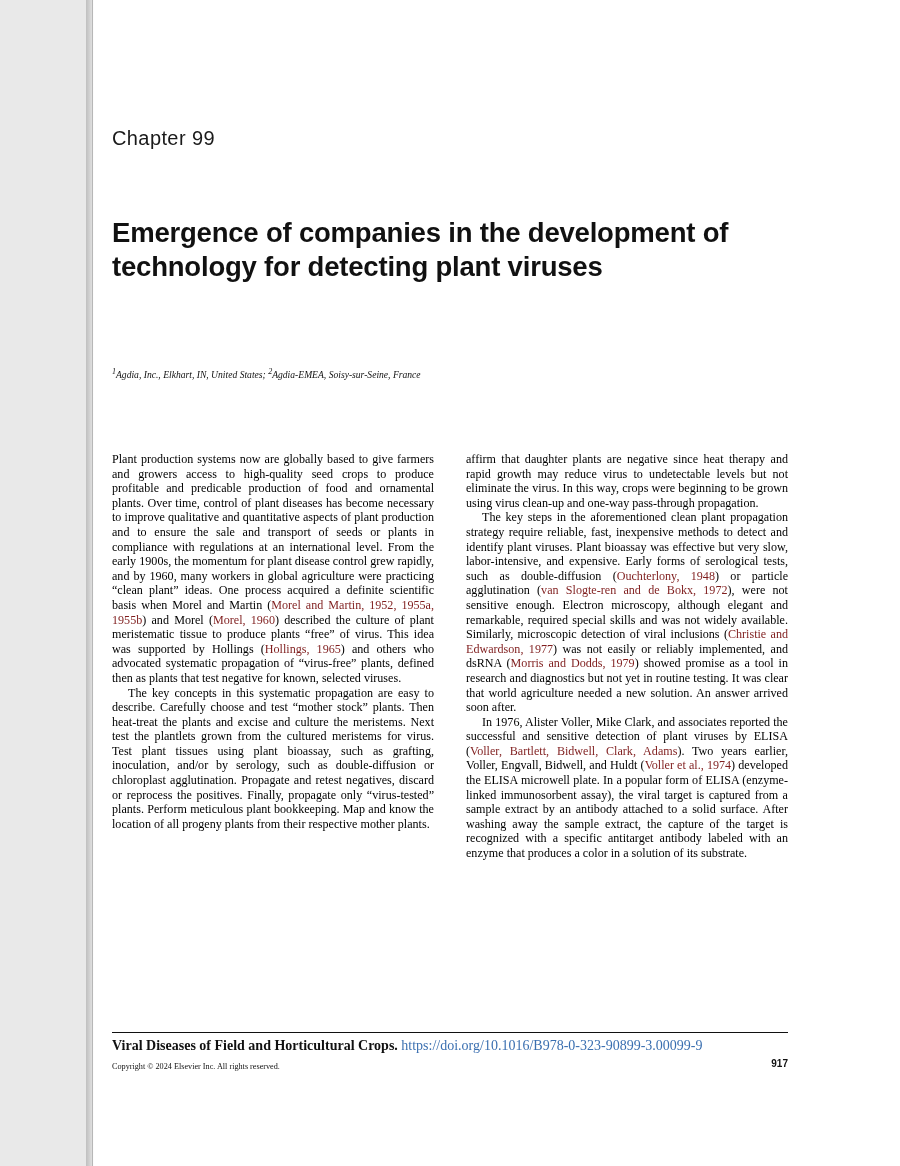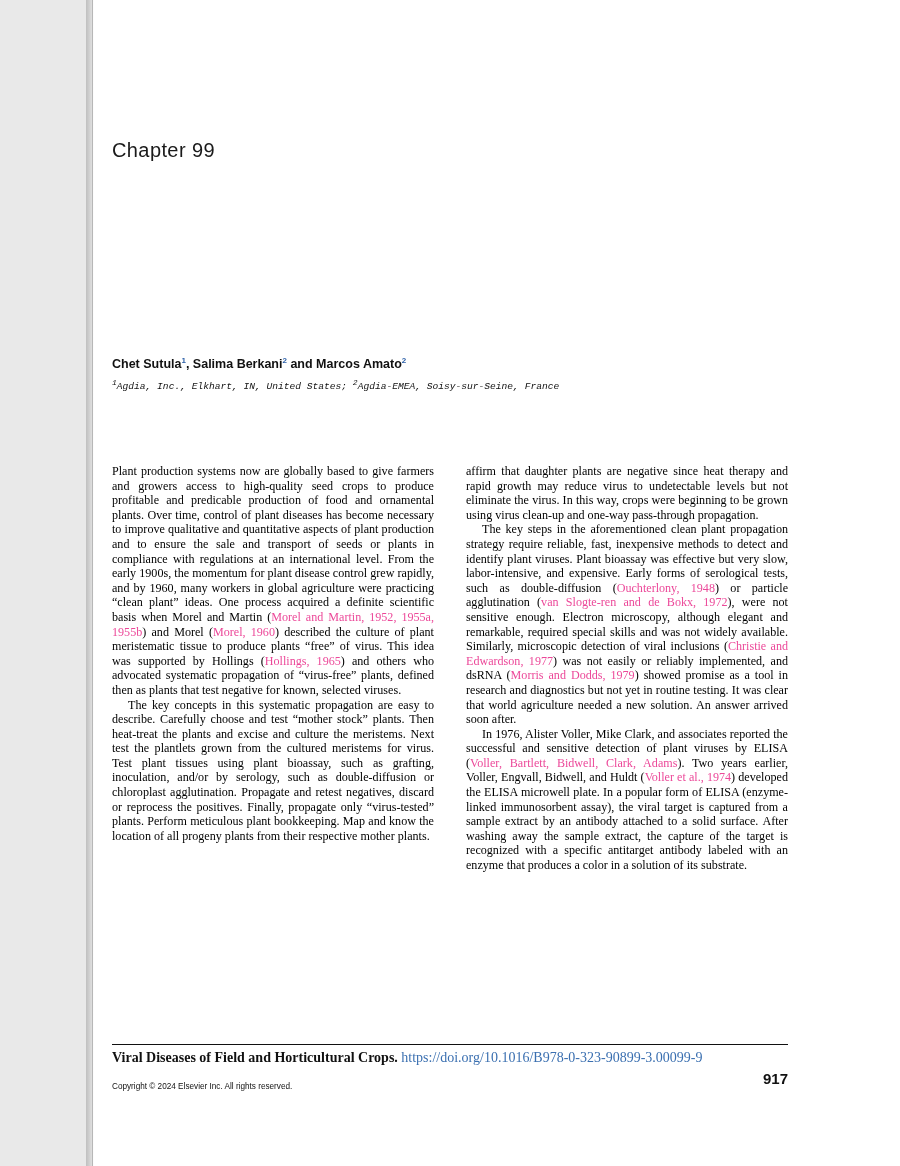--- a/index.html
+++ b/index.html
@@ -34,21 +34,21 @@
   .gutter-shadow {
     position: absolute;
     left: 86px; top: 0;
     width: 8px;
     height: 1166px;
     background: linear-gradient(to right, rgba(0,0,0,0.18), rgba(0,0,0,0.0));
   }
   .content {
     position: absolute;
     left: 112px;
-    top: 12px;
+    top: 0;
     width: 676px;
     height: 922px;
   }
 
   .chapter-num {
     position: absolute;
     left: 0;
     top: 127px;
     font-size: 20px;
     letter-spacing: 0.4px;
@@ -85,21 +85,21 @@
     vertical-align: super;
     line-height: 0;
   }
   .authors sup { color: #2b5fa8; font-weight: 700; }
 
   .affil {
     position: absolute;
     left: 0;
     top: 368px;
     width: 676px;
-    font-family: Liberation Mono, monospace;
+    font-family: Liberation Serif, serif;
     font-style: italic;
     font-size: 9.6px;
     line-height: 13px;
     color: #111;
   }
 
   .columns {
     position: absolute;
     left: 0;
     top: 452px;
@@ -124,21 +124,21 @@
     font-size: 15px;
     margin: 0 0 13px 0;
     text-align: left;
     letter-spacing: -0.1px;
   }
   p.body {
     margin: 0;
     text-indent: 0;
   }
   p.body + p.body { text-indent: 16px; }
-  .ref { color: #ec4899; }
+  .ref { color: #7f1d1d; }
 
   .footer {
     position: absolute;
     left: 0;
     top: 1040px;
     width: 676px;
   }
   .footer-rule {
     position: absolute;
     left: 0;
@@ -152,51 +152,49 @@
     font-size: 14px;
     font-weight: 700;
     color: #111;
     line-height: 12px;
   }
   .footer-line1 .doi {
     color: #3a6fb0;
     font-weight: 400;
   }
   .footer-line2 {
-    font-family: Liberation Sans, sans-serif;
+    font-family: Liberation Serif, serif;
     font-size: 8.2px;
     color: #111;
     line-height: 12px;
-    margin-top: 17px;
+    margin-top: 9px;
   }
   .page-number {
     position: absolute;
     right: 0;
     top: 1058px;
     font-family: "Liberation Sans", sans-serif;
     font-weight: 700;
-    font-size: 15px;
+    font-size: 10px;
     color: #111;
   }
 </style>
 </head>
 <body>
 
 <div class="page">
   <div class="gutter"></div>
   <div class="gutter-shadow"></div>
 
   <div class="content">
 
     <div class="chapter-num">Chapter 99</div>
 
-
-    <div class="authors">
-      <span>Chet Sutula</span><sup>1</sup><span>, Salima Berkani</span><sup>2</sup><span> and Marcos Amato</span><sup>2</sup>
-    </div>
+    <h1 class="title">Emergence of companies in the development of technology for detecting plant viruses</h1>
+
 
     <div class="affil">
       <sup>1</sup><span>Agdia, Inc., Elkhart, IN, United States; </span><sup>2</sup><span>Agdia-EMEA, Soisy-sur-Seine, France</span>
     </div>
 
     <div class="columns">
 
       <div class="col col-left">
 
         <p class="body">Plant production systems now are globally based to give farmers and growers access to high-quality seed crops to produce profitable and predicable production of food and ornamental plants. Over time, control of plant diseases has become necessary to improve qualitative and quantitative aspects of plant production and to ensure the sale and transport of seeds or plants in compliance with regulations at an international level. From the early 1900s, the momentum for plant disease control grew rapidly, and by 1960, many workers in global agriculture were practicing “clean plant” ideas. One process acquired a definite scientific basis when Morel and Martin (<span class="ref">Morel and Martin, 1952,</span> <span class="ref">1955a, 1955b</span>) and Morel (<span class="ref">Morel, 1960</span>) described the culture of plant meristematic tissue to produce plants “free” of virus. This idea was supported by Hollings (<span class="ref">Hollings,</span> <span class="ref">1965</span>) and others who advocated systematic propagation of “virus-free” plants, defined then as plants that test negative for known, selected viruses.</p>

